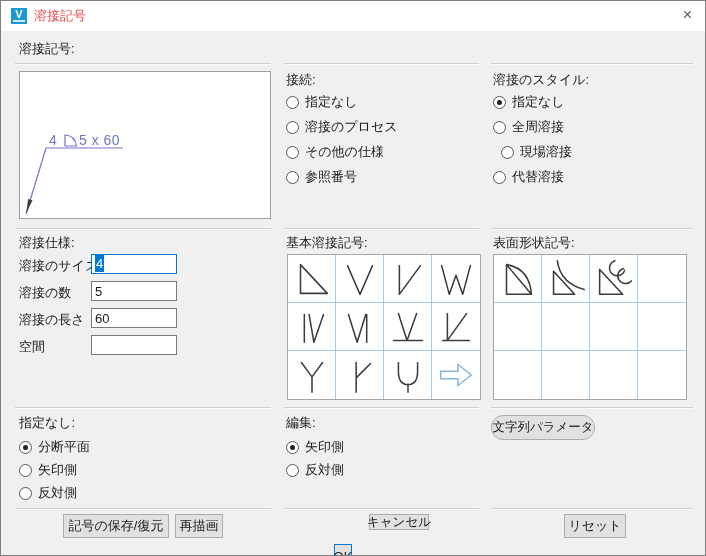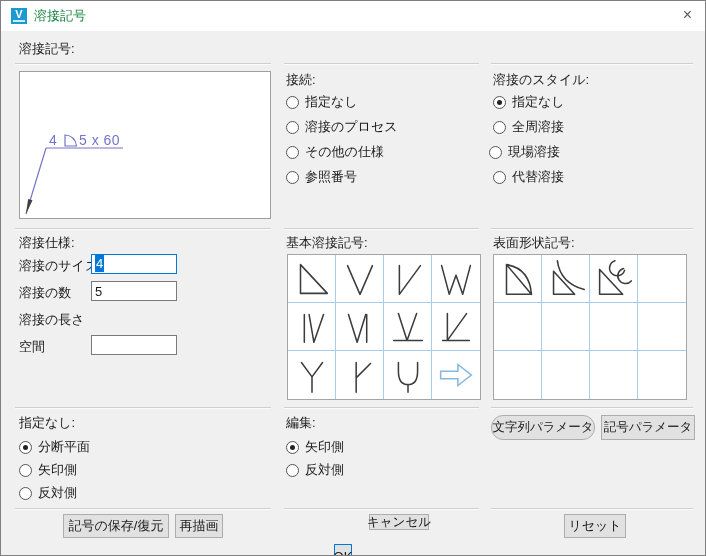--- a/index.html
+++ b/index.html
@@ -7,21 +7,21 @@
     position:relative;width:706px;height:556px;box-sizing:border-box;
     border:1px solid #7f7f7f;background:#f0f0f0;overflow:hidden;
     font-family:"Liberation Sans",sans-serif;color:#1a1a1a;
   }
   .titlebar{position:absolute;left:0;top:0;right:0;height:30px;background:#ffffff;
     display:flex;align-items:center;padding:0 10px;box-sizing:border-box;}
   .app-icon{width:16px;height:16px;background:#1b9ad2;margin-right:7px;position:relative;flex:0 0 auto;}
   .app-icon span{position:absolute;left:0;top:-1px;width:16px;text-align:center;
     color:#ffffff;font-size:11px;font-weight:bold;line-height:14px;}
   .app-icon i{position:absolute;left:2px;right:2px;bottom:2px;height:2px;background:#cfeaf7;}
-  .title-text{font-size:13px;color:#15803d;}
+  .title-text{font-size:13px;color:#ef4444;}
   .close-btn{position:absolute;right:13px;top:5px;font-size:16px;color:#5a5a5a;line-height:18px;cursor:default;}
   .lbl{position:absolute;font-size:13px;white-space:nowrap;}
   .sep{position:absolute;height:1px;background:#cfcfcf;box-shadow:0 1px 0 #fbfbfb;}
   .preview{position:absolute;left:18px;top:70px;width:252px;height:148px;background:#ffffff;
     border:1px solid #9f9f9f;box-sizing:border-box;}
   .radio-row{position:absolute;display:flex;align-items:center;height:18px;}
   .radio{width:13px;height:13px;box-sizing:border-box;border:1px solid #565656;border-radius:50%;
     background:#ffffff;margin-right:6px;position:relative;flex:0 0 auto;}
   .radio.checked::after{content:"";position:absolute;left:3px;top:3px;right:3px;bottom:3px;
     background:#222222;border-radius:50%;}
@@ -95,21 +95,21 @@
 
   <div class="lbl" style="left:492px;top:70px;">溶接のスタイル:</div>
   <div class="radio-row" style="left:492px;top:92px;">
     <span class="radio checked"></span>
     <span class="txt">指定なし</span>
   </div>
   <div class="radio-row" style="left:492px;top:117px;justify-content:flex-end;">
     <span class="radio"></span>
     <span class="txt">全周溶接</span>
   </div>
-  <div class="radio-row" style="left:488px;top:142px;align-items:center;">
+  <div class="radio-row" style="left:500px;top:142px;align-items:center;">
     <span class="radio"></span>
     <span class="txt">現場溶接</span>
   </div>
   <div class="radio-row" style="left:492px;top:167px;">
     <span class="radio"></span>
     <span class="txt">代替溶接</span>
   </div>
 
   <div class="sep" style="left:14px;top:227px;width:256px;"></div>
   <div class="sep" style="left:283px;top:227px;width:195px;"></div>
@@ -119,20 +119,21 @@
 
   <div class="lbl" style="left:18px;top:256px;">溶接のサイズ</div>
   <div class="field focused" style="left:90px;top:253px;width:86px;height:20px;">
     <span class="sel-text">4</span>
   </div>
 
   <div class="lbl" style="left:18px;top:283px;">溶接の数</div>
   <input class="field" style="left: 90px; top: 280px; width: 86px; height: 20px;" value="5">
 
   <div class="lbl" style="left:18px;top:310px;">溶接の長さ</div>
+  <input class="field" style="left: 90px; top: 307px; width: 86px; height: 20px;" value="60">
 
   <div class="lbl" style="left:18px;top:337px;">空間</div>
   <input class="field" style="left: 90px; top: 334px; width: 86px; height: 20px;" value="">
 
   <div class="lbl" style="left:285px;top:233px;">基本溶接記号:</div>
   <div class="symgrid" style="left:286px;top:253px;">
     <div class="cell">
       <svg width="46" height="46" viewBox="0 0 48 48">
           <path class="sym" d="M12,9 L12,39 L40,39 L12,9 Z"></path>
         </svg>
@@ -244,21 +245,20 @@
   <div class="radio-row" style="left:285px;top:437px;">
     <span class="radio checked"></span>
     <span class="txt">矢印側</span>
   </div>
   <div class="radio-row" style="left:285px;top:460px;">
     <span class="radio"></span>
     <span class="txt">反対側</span>
   </div>
 
   <div class="btn small-text" style="left:490px;top:414px;width:104px;height:25px;border-radius:12px;">文字列パラメータ</div>
-  <div class="btn small-text" style="left:600px;top:414px;width:94px;height:25px;">記号パラメータ</div>
 
   <div class="sep" style="left:14px;top:507px;width:256px;"></div>
   <div class="sep" style="left:283px;top:507px;width:195px;"></div>
   <div class="sep" style="left:490px;top:507px;width:202px;"></div>
 
   <div class="btn" style="left:62px;top:513px;width:106px;height:24px;">記号の保存/復元</div>
   <div class="btn" style="left:174px;top:513px;width:48px;height:24px;">再描画</div>
   <div class="btn default" style="left:333px;top:536px;width:18px;height:24px;margin-top:7px;">OK</div>
   <div class="btn small-text" style="left:368px;top:513px;width:60px;height:16px;">キャンセル</div>
   <div class="btn" style="left:563px;top:513px;width:62px;height:24px;">リセット</div>

